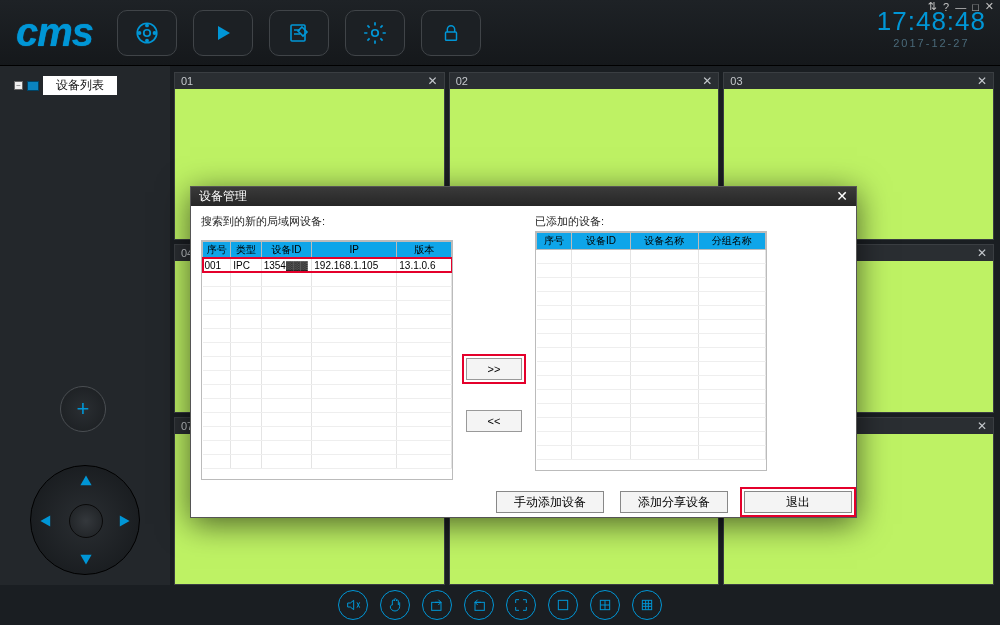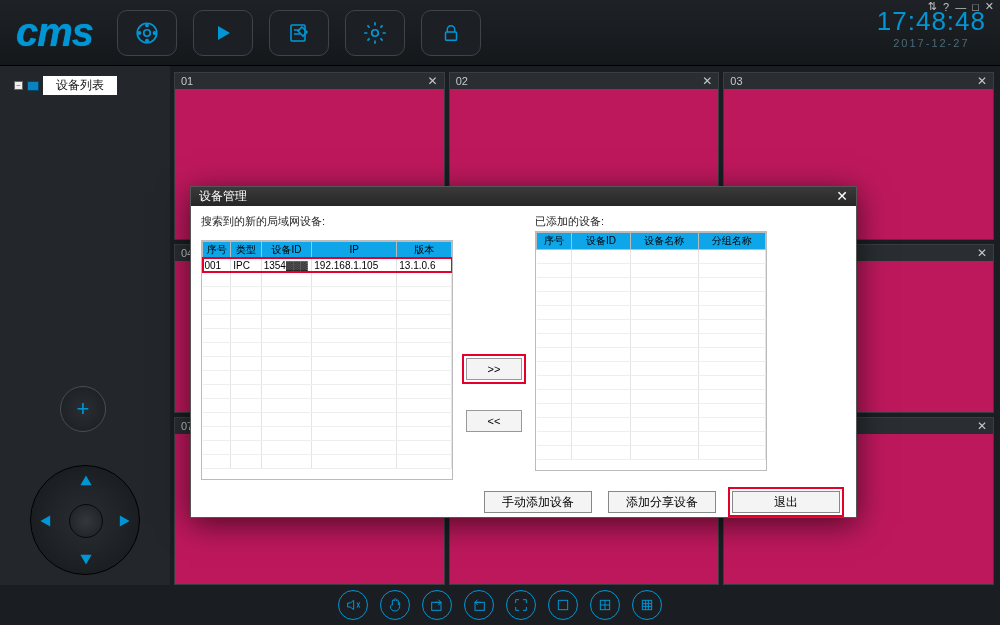--- a/index.html
+++ b/index.html
@@ -24,21 +24,21 @@
   .tree-root .ico { width: 12px; height: 10px; background: #0a84c0; border: 1px solid #046; }
   .tree-root .label { background: #fff; padding: 0 12px; border: 1px solid #fff; }
   .circle-add { width: 46px; height: 46px; border-radius: 50%; border: 1px solid #4a4e52; display: flex; align-items: center; justify-content: center; color: #0096d6; font-size: 22px; position: absolute; left: 60px; top: 320px; cursor: pointer; background: radial-gradient(#2a2e32,#1a1d20); }
   .dpad { position: absolute; left: 30px; bottom: 10px; width: 110px; height: 110px; }
   .dpad .disc { width: 110px; height: 110px; border-radius: 50%; background: radial-gradient(#2a2e32,#14171a); border: 1px solid #000; position: relative; }
   .dpad .center { position: absolute; left: 38px; top: 38px; width: 34px; height: 34px; border-radius: 50%; background: radial-gradient(#34383c,#1c1f22); border: 1px solid #0a0a0a; }
   .dpad svg { position: absolute; stroke: none; fill: #0096d6; }
 
   
   .grid { flex: 1; display: grid; grid-template-columns: repeat(3,1fr); grid-template-rows: repeat(3,1fr); gap: 4px; padding: 6px 6px 0 4px; background: #1a1e22; }
-  .cell { background: #be185d; border: 1px solid #3a3e42; position: relative; }
+  .cell { background: #bef264; border: 1px solid #3a3e42; position: relative; }
   .cell .bar { height: 16px; background: #2a2e32; color: #c4c8cc; font-size: 11px; padding: 1px 6px; display: flex; justify-content: space-between; align-items: center; }
   .cell .bar .x { cursor: pointer; font-size: 12px; }
 
   
   .footer { height: 40px; display: flex; align-items: center; justify-content: center; gap: 12px; }
   .fbtn { width: 30px; height: 30px; border: 1px solid #0096d6; border-radius: 50%; display: flex; align-items: center; justify-content: center; cursor: pointer; }
   .fbtn svg { stroke: #0096d6; fill: none; stroke-width: 1.5; }
 
   
   .dialog { position: absolute; left: 190px; top: 186px; width: 667px; height: 332px; background: #fff; border: 1px solid #555; box-shadow: 0 6px 30px rgba(0,0,0,.6); display: flex; flex-direction: column; }
@@ -50,21 +50,21 @@
   .panel-right { width: 232px; }
   .panel .label { font-size: 11px; color: #222; margin-bottom: 2px; }
   .tbl-wrap { border: 1px solid #bbb; height: 240px; overflow: hidden; background: #fff; }
   .tbl { width: 100%; border-collapse: collapse; font-size: 10px; table-layout: fixed; }
   .tbl th { border: 1px solid #bbb; background: #0ea5e9; font-weight: 400; padding: 1px 2px; white-space: nowrap; overflow: hidden; }
   .tbl td { border-right: 1px solid #e4e4e4; border-bottom: 1px solid #eee; padding: 1px 2px; height: 14px; white-space: nowrap; overflow: hidden; }
   .hl-row { outline: 2px solid #e4002b; outline-offset: -1px; }
   .mid-col { width: 70px; display: flex; flex-direction: column; align-items: center; justify-content: center; gap: 30px; padding-top: 96px; }
   .mid-btn { width: 56px; height: 22px; border: 1px solid #999; background: #f4f4f4; font-size: 11px; cursor: pointer; }
   .hl-btn { outline: 2px solid #e4002b; outline-offset: 2px; }
-  .dlg-foot { height: 38px; display: flex; align-items: center; justify-content: flex-end; gap: 16px; padding: 0 16px; }
+  .dlg-foot { height: 38px; display: flex; align-items: center; justify-content: flex-end; gap: 16px; padding: 0 4px; }
   .dlg-foot button { width: 108px; height: 22px; border: 1px solid #888; background: #f4f4f4; font-size: 12px; cursor: pointer; }
 </style>
 </head>
 <body>
 
 <div class="header">
   <div class="logo">cms</div>
 
   <div class="hbtn">
     <svg width="26" height="26" viewBox="0 0 24 24">

